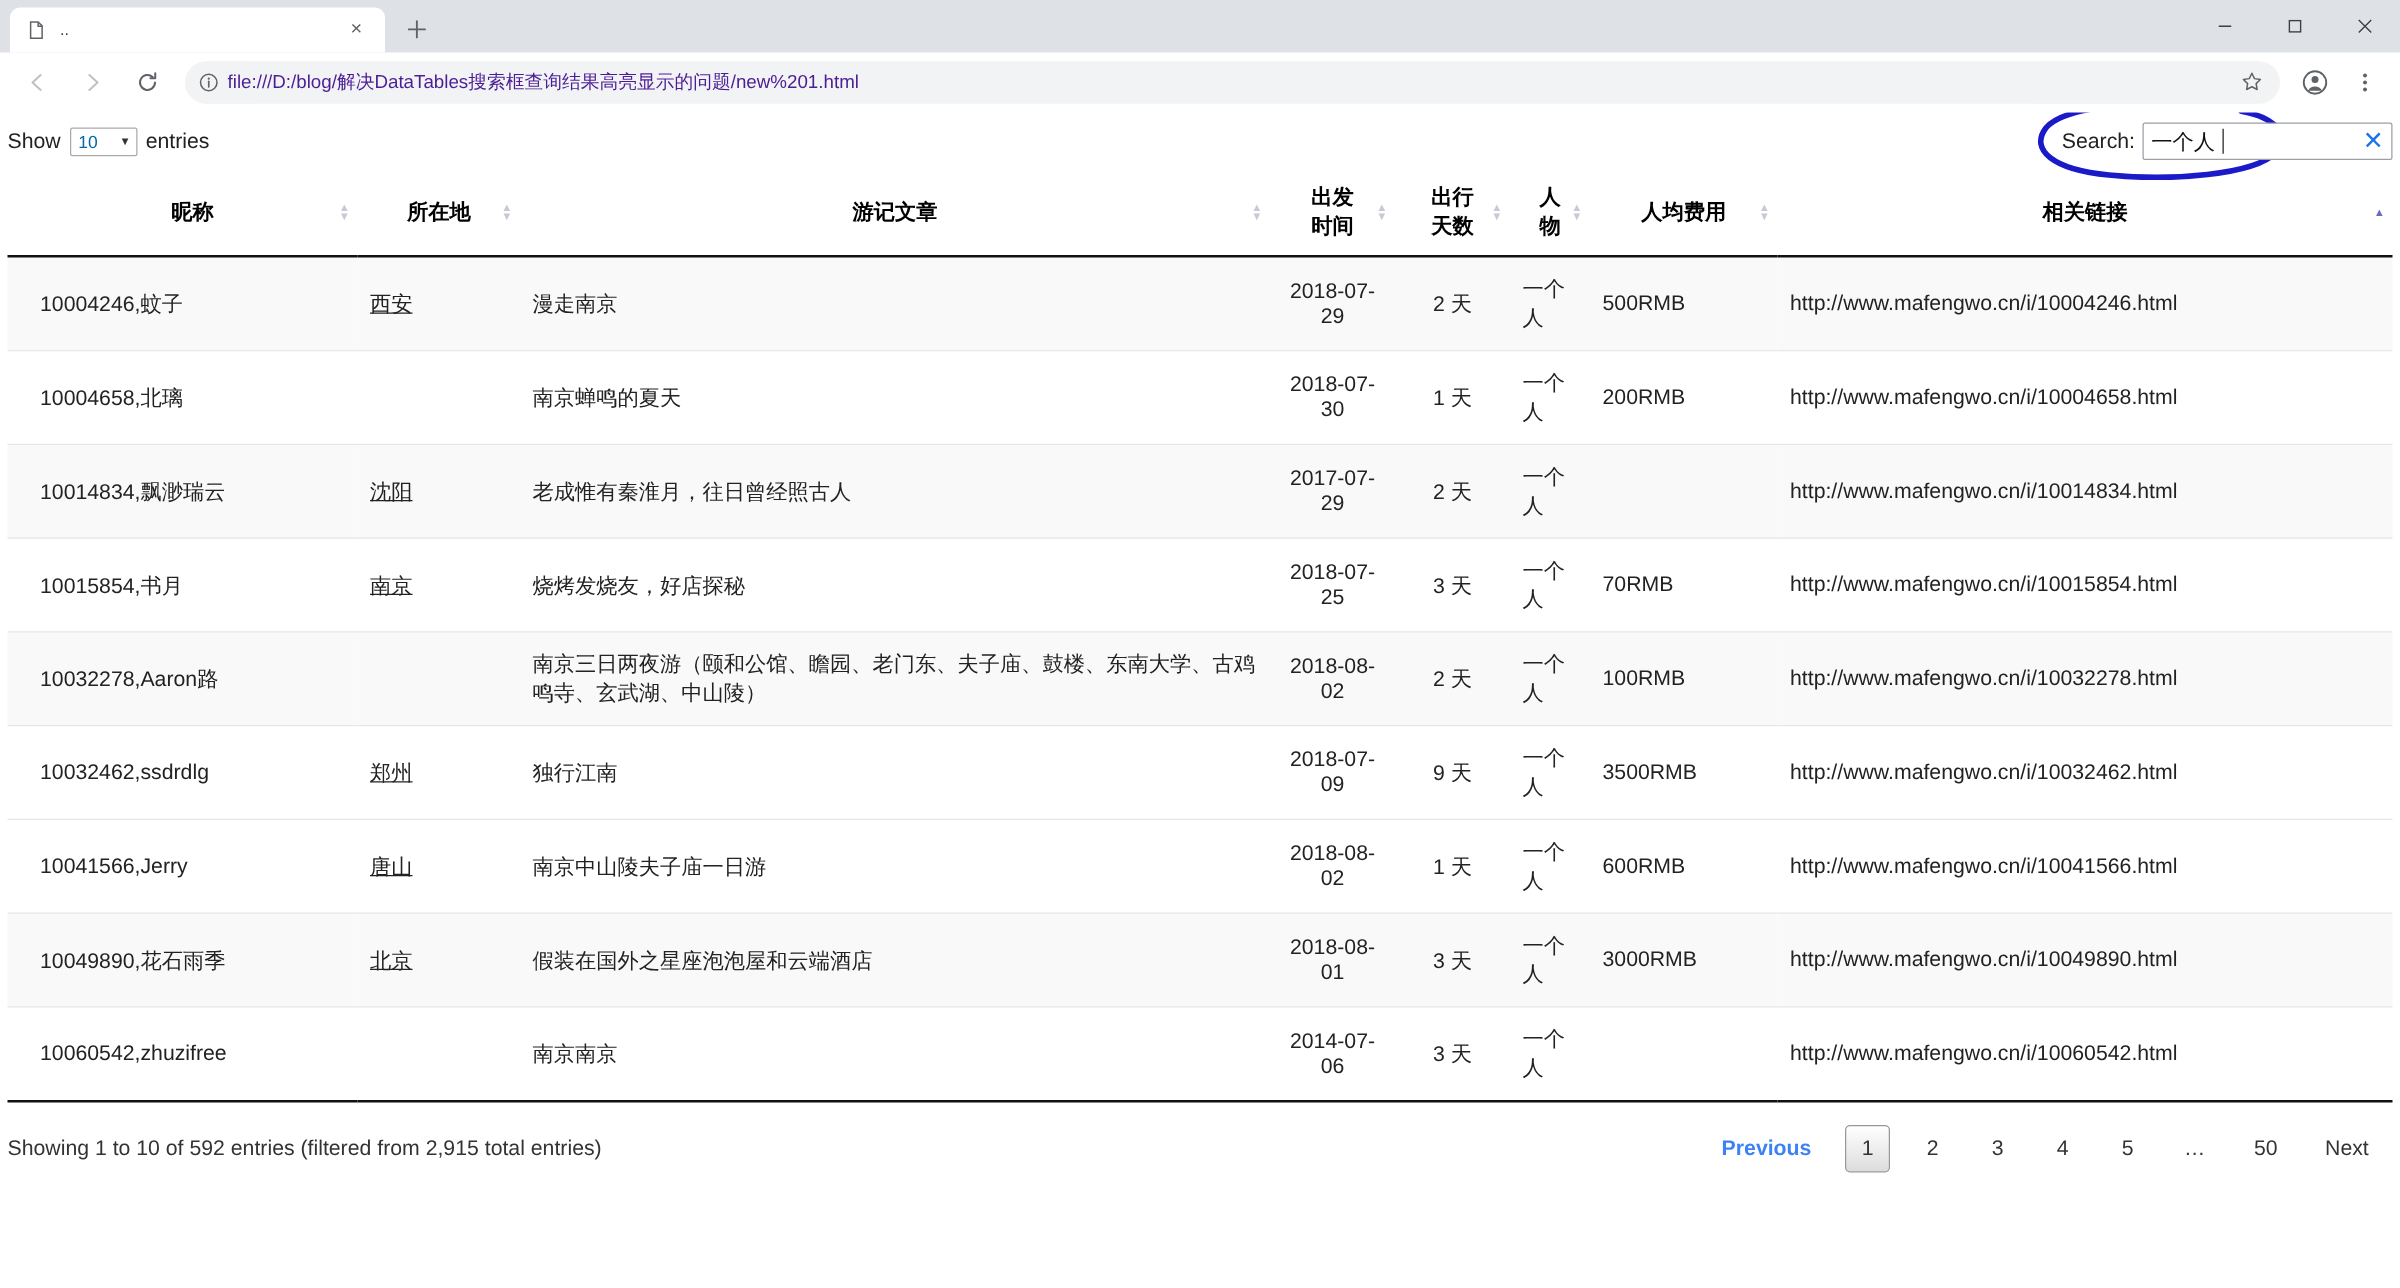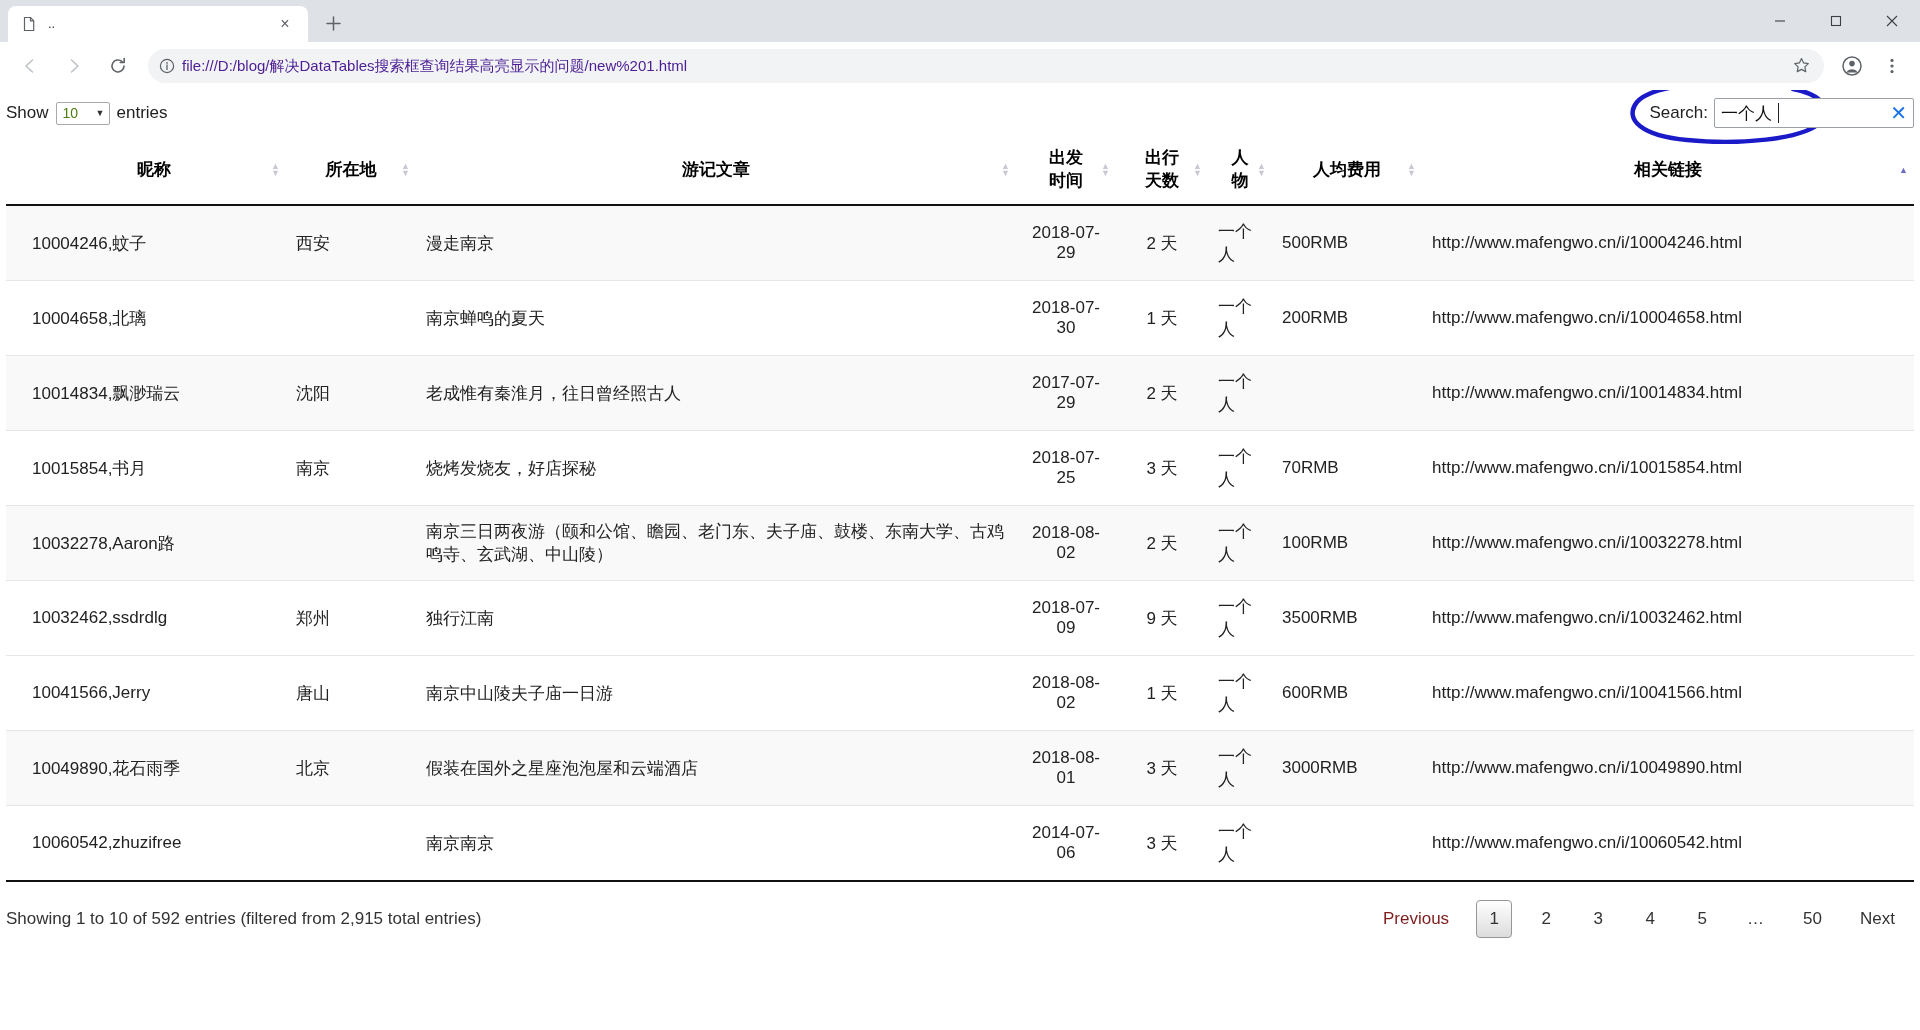--- a/index.html
+++ b/index.html
@@ -96,21 +96,21 @@
     padding: 0 6px;
   }
   .dt-wrapper { position: relative; width: 100%; }
 
   .dt-top { display: flex; align-items: center; justify-content: space-between; height: 46px; }
   .dt-length { font-size: 17px; color: #222; display: flex; align-items: center; }
   .dt-length .lbl { margin-right: 7px; }
   .dt-select {
     appearance: none; -webkit-appearance: none;
     border: 1px solid #aaa; background: #fff;
-    font-size: 14px; color: #4d7c0f;
+    font-size: 14px; color: #0369a1;
     height: 23px; width: 54px;
     padding: 0 16px 0 6px;
     border-radius: 2px;
     font-family: "Liberation Sans", sans-serif;
     position: relative;
   }
   .selwrap { position: relative; display: inline-block; }
   .selwrap .arrow {
     position: absolute; right: 5px; top: 50%; transform: translateY(-50%);
     font-size: 9px; color: #333; pointer-events: none;
@@ -181,21 +181,21 @@
     vertical-align: middle;
     font-size: 17px;
     color: #222;
     word-break: break-word;
   }
   tbody tr.odd td { background: #f9f9f9; }
   tbody tr.even td { background: #ffffff; }
   tbody tr:last-child td { border-bottom: 2px solid #111; }
 
   .c-nick   { width: 280px; text-align: left; padding-left: 26px !important; }
-  .c-loc    { width: 130px; text-align: left; }
+  .c-loc    { width: 130px; text-align: left; text-decoration: underline; }
   .c-art    { width: 600px; text-align: left; }
   .c-date   { width: 100px; text-align: center; }
   .c-days   { width: 92px;  text-align: center; }
   .c-who    { width: 64px;  text-align: left; }
   .c-cost   { width: 150px; text-align: left; }
   .c-link   { width: auto;  text-align: left; }
 
   thead th.c-nick, thead th.c-loc, thead th.c-art,
   thead th.c-who, thead th.c-cost, thead th.c-link { text-align: center; }
 
@@ -209,21 +209,21 @@
   .pg {
     display: inline-flex; align-items: center; justify-content: center;
     min-width: 36px; height: 38px;
     margin: 0 8px;
     padding: 0 10px;
     font-size: 17px;
     color: #333;
     border: 1px solid transparent;
     border-radius: 4px;
   }
-  .pg.disabled { color: #7f1d1d; }
+  .pg.disabled { color: #3b82f6; font-weight: bold; }
   .pg.current {
     background: linear-gradient(#fff, #dcdcdc);
     border: 1px solid #979797;
     color: #333;
   }
   .pg.ellipsis { color: #333; letter-spacing: 1px; }
 </style>
 </head>
 <body>
 

